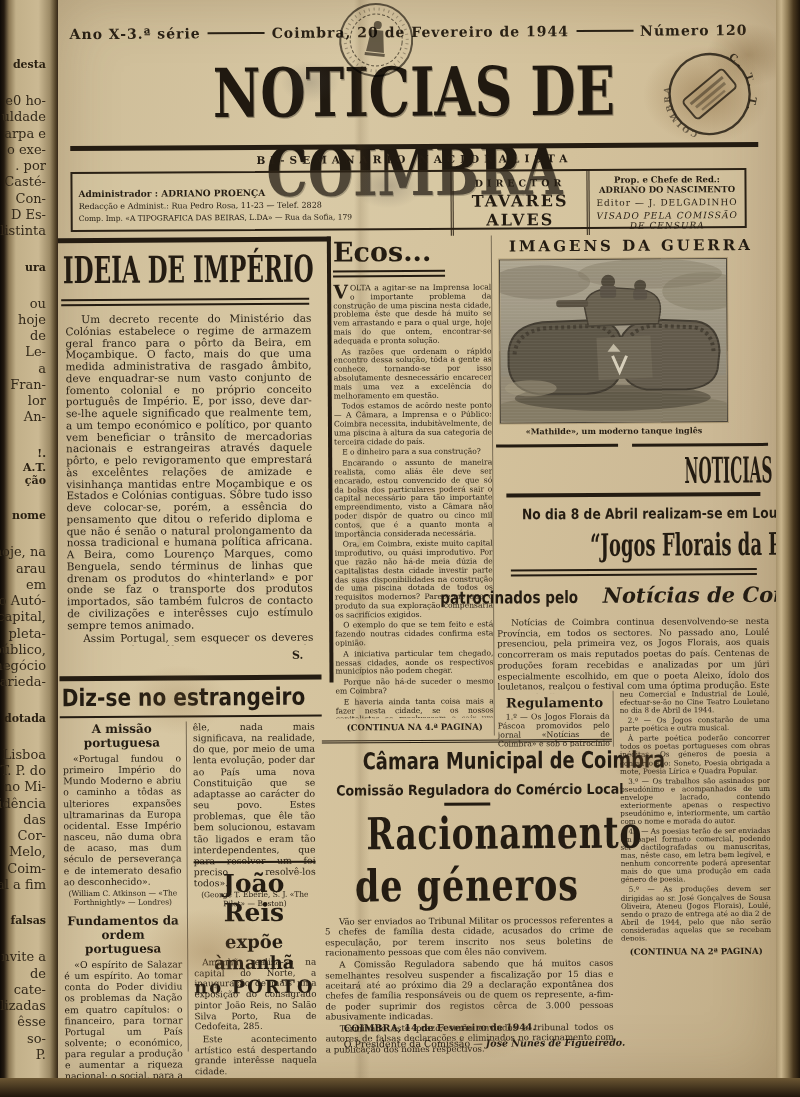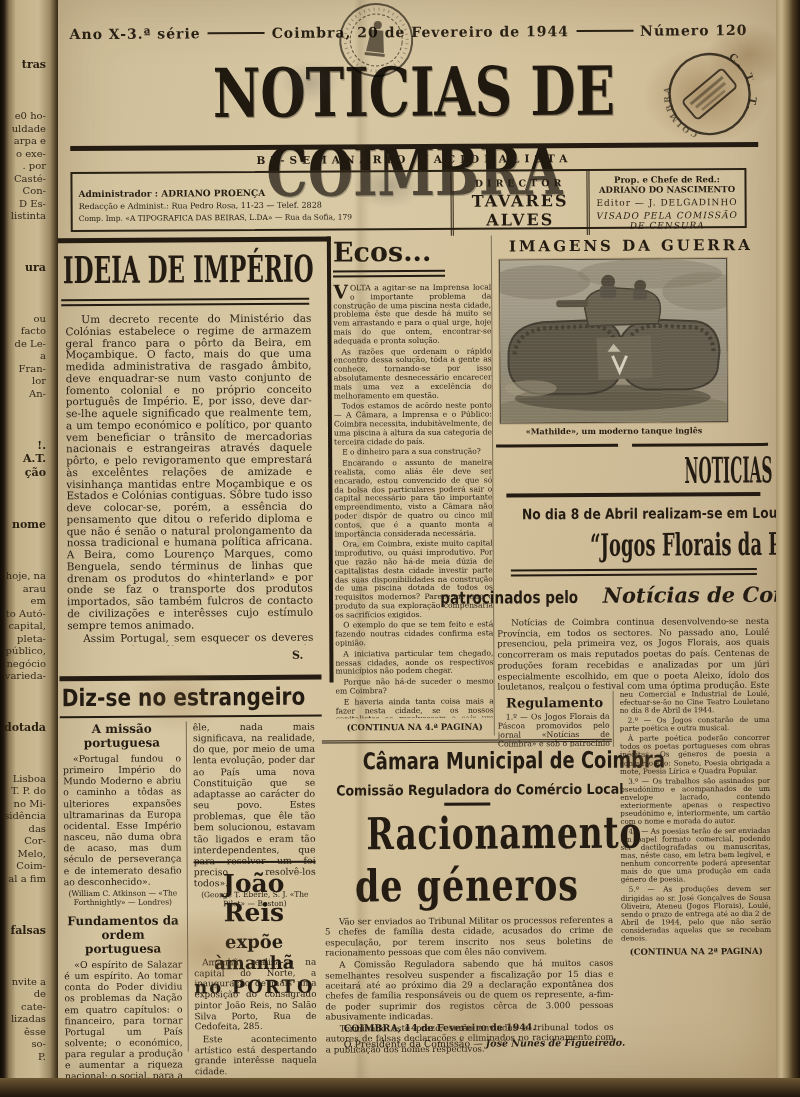--- a/index.html
+++ b/index.html
@@ -4,21 +4,21 @@
 <style>
   html,body{margin:0;padding:0;background:#171008;}
   .page{position:relative;width:800px;height:1097px;overflow:hidden;background:#171008;
         font-family:"DejaVu Serif","Liberation Serif",serif;color:#241c12;}
   
   .torn{position:absolute;left:0;top:0;width:58px;height:1097px;
         background:linear-gradient(to right,#0e0a06 0,#241b10 4px,#8a7753 9px,#c2b089 16px,#cbb993 66%,#9c8a66 86%,#5a4a2e 95%,#362818 100%);
         z-index:3;}
   .torn-inner{position:absolute;inset:0;display:flex;flex-direction:column;justify-content:space-between;
         align-items:flex-end;padding:58px 12px 34px 14px;box-sizing:border-box;}
-  .frag{white-space:pre-line;font-size:10px;line-height:1.25;text-align:right;color:#33291a;}
+  .frag{white-space:pre-line;font-size:13px;line-height:1.25;text-align:right;color:#33291a;}
   .frag-h{font-weight:bold;font-size:11px;color:#2a2012;}
   
   .paper{position:absolute;left:58px;top:0;width:718px;height:1078px;
         background:linear-gradient(105deg,#cdbc97 0%,#d7c7a3 30%,#d3c19b 55%,#cab794 80%,#c0ac85 100%);
         box-shadow:0 8px 16px rgba(0,0,0,.65), inset 0 0 60px rgba(90,65,30,.25);
         z-index:2;overflow:hidden;}
   .stains{position:absolute;inset:0;pointer-events:none;z-index:5;
     background:
       radial-gradient(ellipse 90px 70px at 648px 95px, rgba(120,85,40,.42), transparent 70%),
       radial-gradient(ellipse 60px 45px at 690px 55px, rgba(110,80,40,.38), transparent 70%),
@@ -65,32 +65,32 @@
         background:linear-gradient(#6b5633,#20160b);}
   .attr{font-size:7.5px;text-align:center;line-height:1.2;}
 </style>
 </head>
 <body>
 
 <div class="page">
 
   <div class="torn">
     <div class="torn-inner">
-      <span class="frag frag-h">tras</span>
+      <span class="frag frag-h">desta</span>
       <span class="frag">e0 ho-
 uldade
 arpa e
 o exe-
 . por
 Casté-
 Con-
 D Es-
 listinta</span>
       <span class="frag frag-h">ura</span>
-      <span class="frag">ou facto
+      <span class="frag">ou hoje
 de Le-
 a Fran-
 lor An-</span>
       <span class="frag frag-h">!. A.T.
 ção</span>
       <span class="frag frag-h">nome</span>
       <span class="frag">hoje, na
 arau em
 to Autó-
 capital,

